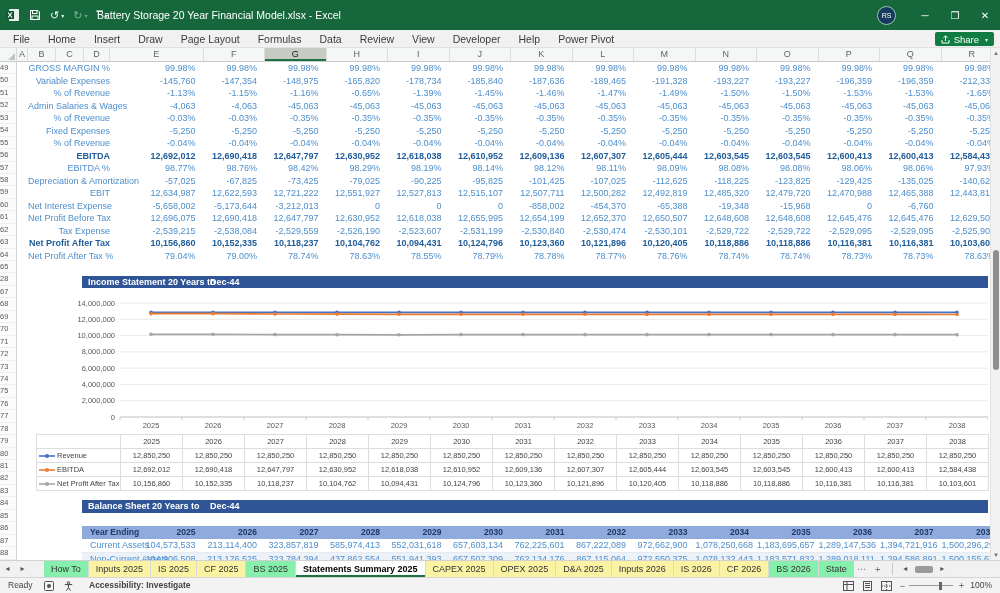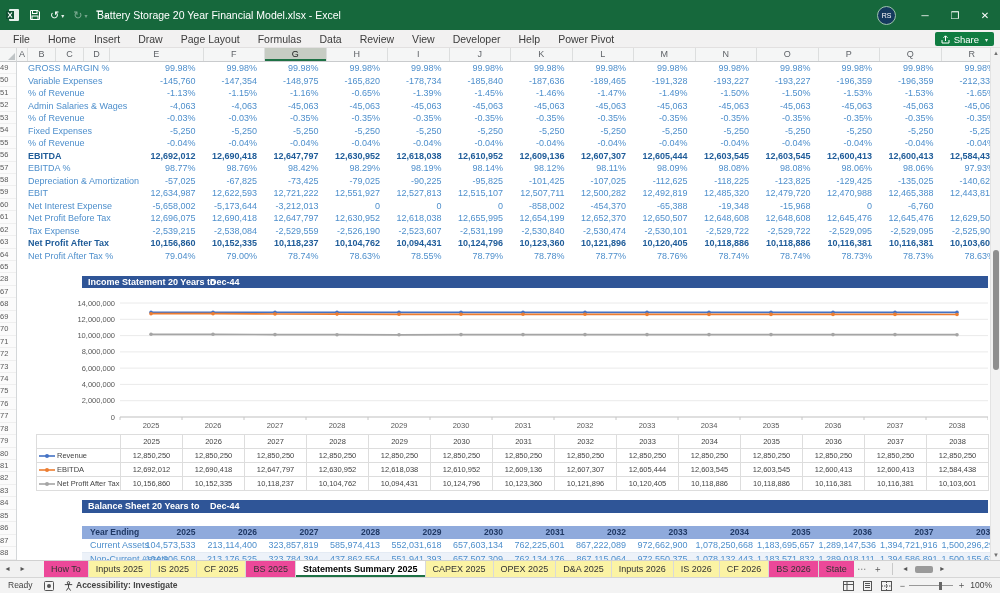--- a/index.html
+++ b/index.html
@@ -38,21 +38,21 @@
 
   
   .rail{left:0;top:62px;width:17px;height:498px;background:#FBFBFB;border-right:1px solid #D4D7D9;box-sizing:border-box;overflow:hidden;}
   .rn{height:12.45px;line-height:12.45px;font-size:7.5px;color:#5A5A5A;border-bottom:1px solid #EFEFEF;box-sizing:border-box;}
 
   
   .sheet{left:17px;top:62px;width:973px;height:498px;background:#fff;overflow:hidden;}
   table.grid{position:absolute;left:0;top:0;width:986px;border-collapse:collapse;table-layout:fixed;}
   table.grid td{height:12.5px;line-height:12.5px;font-size:9px;padding:0 8px 0 0;text-align:right;
                 white-space:nowrap;overflow:hidden;color:#4E8FCC;}
-  table.grid td.lbl{text-align:left;padding:0 0 0 11px;overflow:visible;}
+  table.grid td.lbl{text-align:right;padding:0 0 0 11px;overflow:visible;}
   table.grid tr.b td{font-weight:bold;color:#1F5C99;}
 
   .secbar{height:12px;background:#2F5597;color:#fff;font-size:9px;font-weight:bold;line-height:12px;white-space:nowrap;}
   .secbar .st{position:absolute;left:6px;}
   .secbar .sd{position:absolute;left:128px;}
 
   
   .chart{left:19px;top:228px;width:952px;height:197px;background:#fff;}
   table.ctable{position:absolute;left:0;top:144px;width:952px;border-collapse:collapse;table-layout:fixed;}
   table.ctable td{height:13px;line-height:12px;font-size:7.5px;color:#444;text-align:center;
@@ -69,34 +69,34 @@
   table.bs tr.vals td{border-bottom:1px solid #E4EBF4;}
 
   
   .vscroll{left:990px;top:48px;width:10px;height:512px;background:#F2F2F2;border-left:1px solid #E3E3E3;box-sizing:border-box;}
   .varrow{position:absolute;left:0;width:10px;height:10px;font-size:6px;color:#707070;text-align:center;line-height:10px;}
   .vthumb{position:absolute;left:1.5px;width:6px;border-radius:3px;background:#8F8F8F;}
 
   
   .tabbar{left:0;top:560px;width:1000px;height:17px;background:#F1F1F1;border-top:1px solid #D1D1D1;box-sizing:border-box;display:flex;align-items:stretch;}
   .tnav{width:15px;text-align:center;font-size:8px;color:#555;line-height:16px;flex:none;}
-  .stab{flex:none;padding:0 7px;line-height:16px;font-size:9px;color:#333;border-right:1px solid #D9D9D9;white-space:nowrap;background:#ec4899;}
+  .stab{flex:none;padding:0 7px;line-height:16px;font-size:9px;color:#333;border-right:1px solid #D9D9D9;white-space:nowrap;background:#86efac;}
   .stab.yellow{background:#FBF3A4;}
   .stab.active{background:#FFFFFF;font-weight:bold;color:#000;box-shadow:inset 0 -2px 0 #1E7145;}
   .stab.clipped{max-width:26px;overflow:hidden;border-right:none;}
   .tbtn{flex:none;width:16px;text-align:center;line-height:16px;font-size:9px;color:#555;}
   .tdivider{flex:none;width:5px;border-left:1px solid #C9C9C9;margin:2px 0 2px 6px;}
   .hscroll{flex:none;display:flex;align-items:center;width:90px;}
   .hthumb{width:18px;height:7px;background:#9A9A9A;border-radius:2px;margin:0 2px;}
 
   
   .statusbar{left:0;top:577px;width:1000px;height:16px;background:#F3F3F3;border-top:1px solid #D6D6D6;box-sizing:border-box;font-size:8.5px;color:#444;}
   .sb-ready{position:absolute;left:8px;top:0;line-height:15px;}
   .sb-macro{position:absolute;left:44px;top:3px;}
-  .sb-acc{position:absolute;left:64px;top:0;line-height:15px;display:flex;align-items:center;gap:3px;font-weight:bold;}
+  .sb-acc{position:absolute;left:64px;top:0;line-height:15px;display:flex;align-items:center;gap:16px;font-weight:bold;}
   .sb-views{position:absolute;right:108px;top:2.5px;display:flex;gap:8px;}
   .sb-zoomctl{position:absolute;right:34px;top:0;height:15px;display:flex;align-items:center;gap:4px;color:#555;}
   .zoomtrack{width:44px;height:1px;background:#999;position:relative;}
   .zoomthumb{position:absolute;left:30px;top:-3.5px;width:3px;height:8px;background:#666;}
   .sb-zoom{position:absolute;right:8px;top:0;line-height:15px;}
 </style>
 </head>
 <body>
 
 <div class="app">

